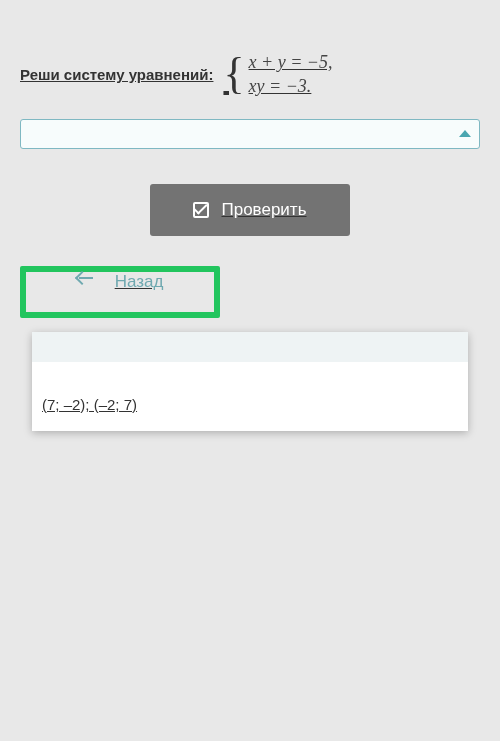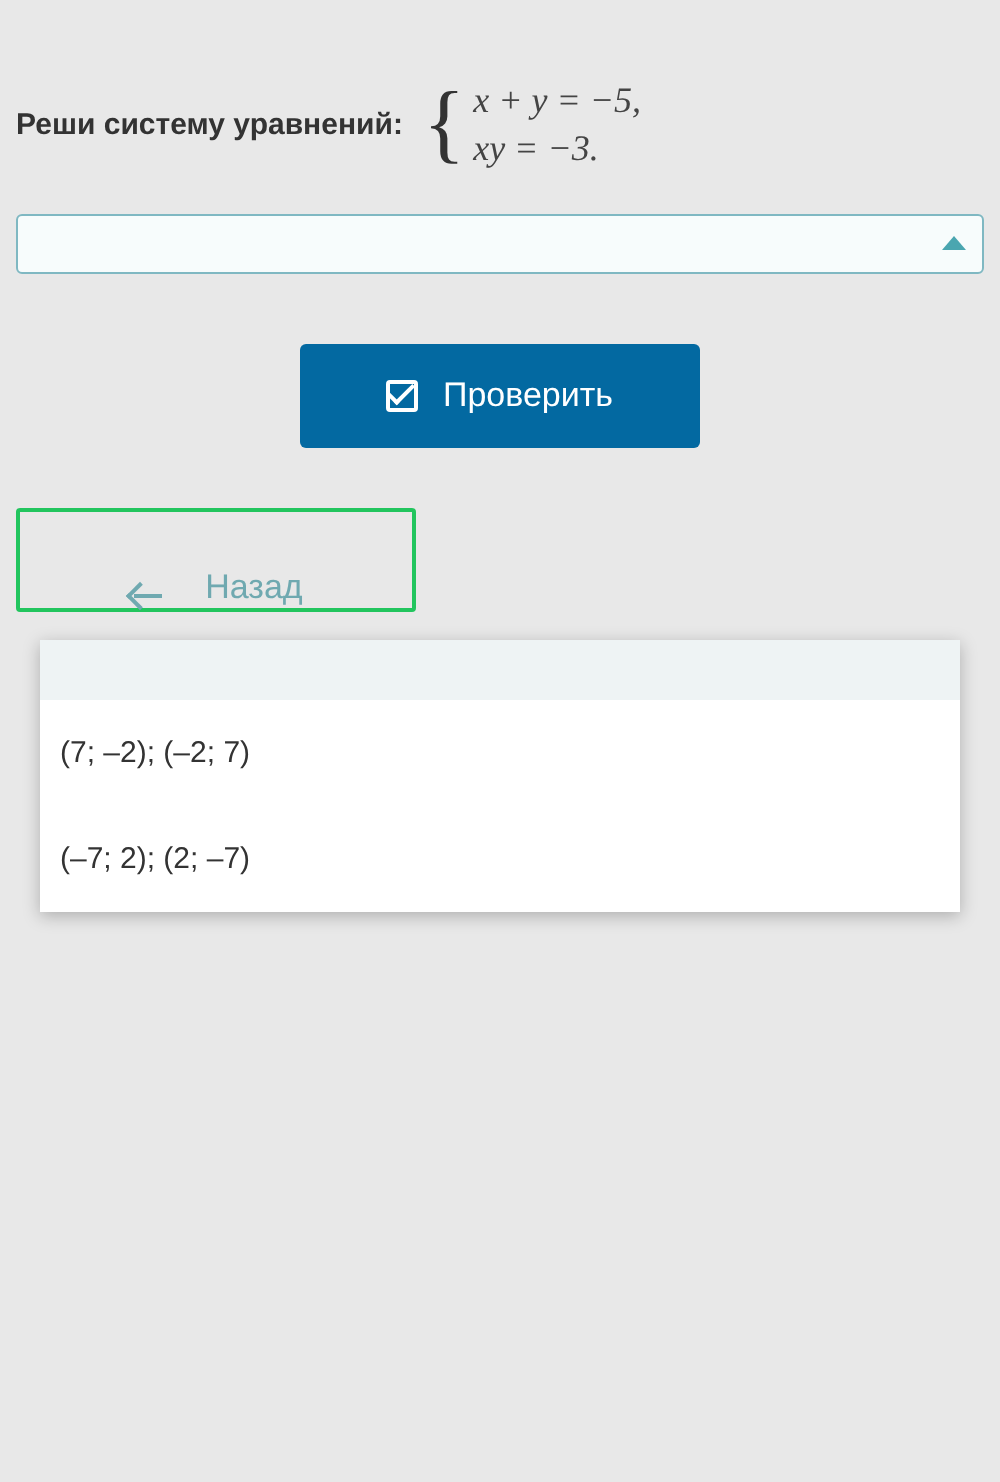--- a/index.html
+++ b/index.html
@@ -10,21 +10,22 @@
   body {
     width: 500px;
     height: 741px;
     background: #e8e8e8;
     font-family: Arial, Helvetica, sans-serif;
     color: #333;
     overflow: hidden;
     position: relative;
   }
   .content {
-    padding: 8px;
+    padding: 20px;
+    text-decoration: underline;
   }
   .prompt-row {
     display: flex;
     align-items: center;
     gap: 10px;
     margin-top: 30px;
     margin-bottom: 20px;
   }
   .prompt-label {
     font-weight: bold;
@@ -71,21 +72,21 @@
     border-bottom: 7px solid #4aa6b0;
   }
   .check-button {
     display: flex;
     align-items: center;
     justify-content: center;
     gap: 12px;
     width: 200px;
     height: 52px;
     margin: 35px auto 30px auto;
-    background: #0369a1;
+    background: #737373;
     color: #fff;
     font-size: 17px;
     border-radius: 3px;
     cursor: pointer;
   }
   .check-icon {
     width: 16px;
     height: 16px;
     border: 2px solid #fff;
     border-radius: 2px;
@@ -97,26 +98,26 @@
     left: 2px;
     top: -3px;
     width: 5px;
     height: 11px;
     border-right: 2.5px solid #fff;
     border-bottom: 2.5px solid #fff;
     transform: rotate(45deg);
   }
   .back-button {
     display: flex;
-    align-items: flex-end;
+    align-items: flex-start;
     justify-content: center;
     gap: 22px;
     width: 200px;
     height: 52px;
-    border: 2px solid #22c55e;
+    border: 6px solid #22c55e;
     background: transparent;
     color: #6fa9b0;
     font-size: 17px;
     border-radius: 2px;
     cursor: pointer;
     margin-bottom: 14px;
   }
   .arrow-left {
     width: 16px;
     height: 12px;
@@ -149,20 +150,21 @@
   }
   .options-header {
     height: 30px;
     background: #eef3f4;
   }
   .option-item {
     padding: 18px 10px;
     font-size: 15px;
     color: #333;
     cursor: pointer;
+    margin-top: 16px;
   }
 </style>
 </head>
 <body>
 
 <div class="content">
 
   <div class="prompt-row">
     <span class="prompt-label">Реши систему уравнений:</span>
     <div class="brace-wrap">
@@ -185,16 +187,15 @@
   </div>
 
   <div class="back-button">
     <span class="arrow-left"></span>
     <span>Назад</span>
   </div>
 
   <div class="options-panel">
     <div class="options-header"></div>
     <div class="option-item">(7; –2); (–2; 7)</div>
-    <div class="option-item">(–7; 2); (2; –7)</div>
   </div>
 
 </div>
 
 </body></html>

